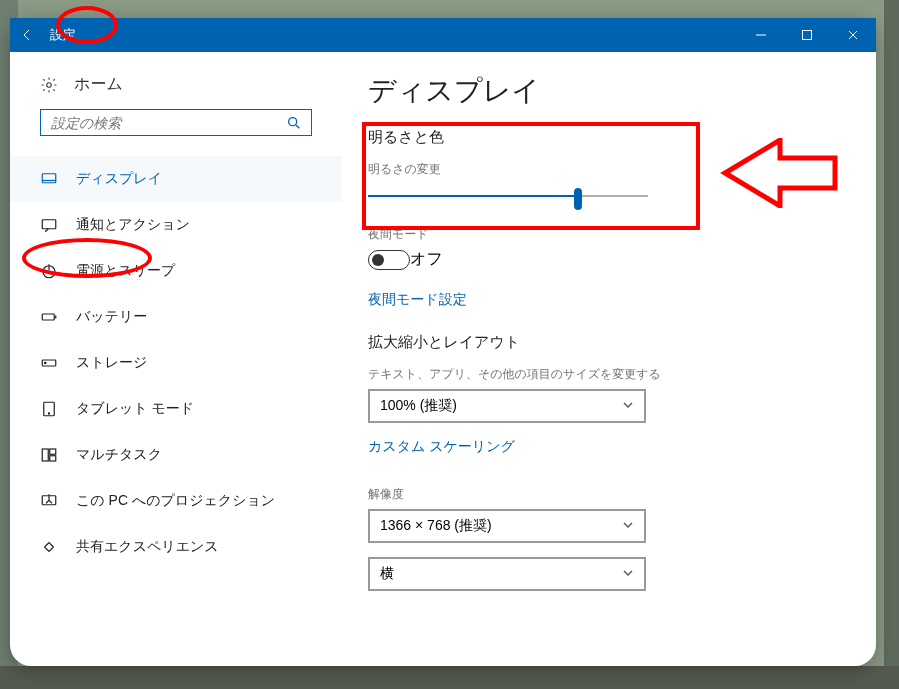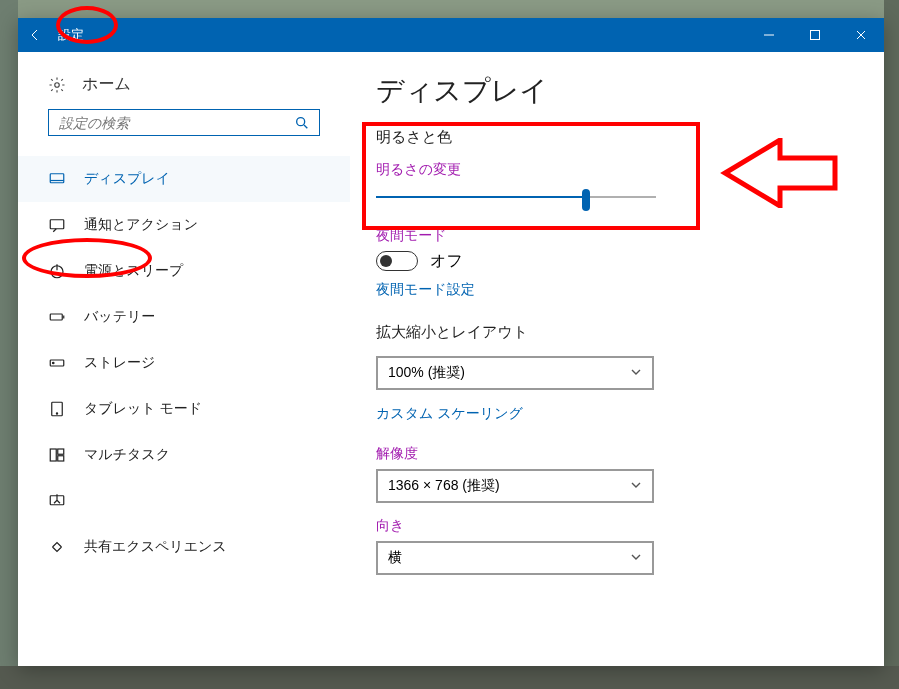--- a/index.html
+++ b/index.html
@@ -1,18 +1,18 @@
 <!DOCTYPE html>
 <html><head>
 <meta charset="utf-8">
 <style>
   * { box-sizing: border-box; margin: 0; padding: 0; font-family: "Yu Gothic UI", "Meiryo", "Segoe UI", sans-serif; }
   body { width: 899px; height: 689px; background: #8a9a85; position: relative; overflow: hidden; }
   .bgdeco { position:absolute; z-index:0; }
-  .window { position:absolute; left:18px; top:18px; width:866px; height:648px; background:#fff; z-index:2; box-shadow:0 4px 20px rgba(0,0,0,.3); }
+  .window { position:absolute; left:10px; top:18px; width:866px; height:648px; background:#fff; z-index:2; box-shadow:0 4px 20px rgba(0,0,0,.3);border-radius:21px; }
   .titlebar { height:34px; background:#0063b1; color:#fff; display:flex; align-items:center; }
   .titlebar .back { width:34px; height:34px; display:flex; align-items:center; justify-content:center; cursor:pointer; }
   .titlebar .title { font-size:13px; padding:0 6px; }
   .titlebar .spacer { flex:1; }
   .titlebar .winbtns { display:flex; }
   .titlebar .winbtn { width:46px; height:34px; display:flex; align-items:center; justify-content:center; cursor:pointer; }
   .titlebar svg { stroke:#fff; stroke-width:1; fill:none; }
   .content { display:flex; height:calc(100% - 34px); }
   .sidebar { width:332px; padding:22px 0 0 0; border-right:none; }
   .home { display:flex; align-items:center; gap:16px; padding:0 0 14px 30px; color:#333; }
@@ -23,26 +23,26 @@
   .search input::placeholder { color:#777; font-style:italic; }
   .search .sicon { width:34px; display:flex; align-items:center; justify-content:center; color:#0063b1; }
   .groupheader { font-size:14px; color:#333; padding:0 0 8px 30px; }
   .nav { list-style:none; }
   .nav li { display:flex; align-items:center; gap:18px; height:46px; padding-left:30px; font-size:14px; color:#222; cursor:pointer; }
   .nav li.active { color:#0063b1; background:rgba(0,99,177,.04); }
   .nav li .icon { width:18px; height:18px; display:flex; align-items:center; justify-content:center; color:inherit; }
   .main { flex:1; padding:20px 26px 10px 26px; overflow:hidden; }
   .main h1 { font-size:28px; font-weight:400; color:#222; margin-bottom:18px; }
   .main h2 { font-size:15px; font-weight:400; color:#222; margin:10px 0 14px; }
-  .label { font-size:14px; color:#a21caf; margin-bottom:6px; }
+  .label { font-size:12px; color:#737373; margin-bottom:6px; }
   .slider { position:relative; width:280px; height:24px; margin-bottom:18px; }
   .slider .track { position:absolute; top:11px; left:0; right:0; height:2px; background:#b0b0b0; }
   .slider .fill { position:absolute; top:11px; left:0; height:2px; background:#0063b1; }
   .slider .thumb { position:absolute; top:4px; width:8px; height:22px; background:#0063b1; border-radius:4px; transform:translateX(-50%); }
-  .toggle-row { display:flex; align-items:flex-start; gap:12px; margin-bottom:8px; }
+  .toggle-row { display:flex; align-items:flex-end; margin-bottom:20px; }
   .toggle { width:42px; height:20px; border:1px solid #333; border-radius:20px; position:relative; cursor:pointer; }
   .toggle .knob { position:absolute; left:3px; top:3px; width:12px; height:12px; background:#333; border-radius:50%; }
   .link { color:#0063b1; font-size:14px; cursor:pointer; margin-bottom:14px; display:inline-block;text-align:center; }
   .dropdown { width:278px; height:34px; border:2px solid #999; display:flex; align-items:center; justify-content:space-between; padding:4px 10px; margin-bottom:14px; cursor:pointer; font-size:14px; }
   .dropdown .chev { color:#555; }
   .field { margin-bottom:10px; }
   
   .anno { position:absolute; z-index:10; pointer-events:none; }
   .red-ellipse { border:4px solid #ff0000; border-radius:50%; }
   .red-box { border:4px solid #ff0000; }
@@ -175,20 +175,21 @@
             </span>
             <span>マルチタスク</span>
           </li>
           <li>
             <span class="icon">
               <svg width="18" height="18" viewBox="0 0 24 24" fill="none" stroke="currentColor" stroke-width="1.6">
                 <rect x="3" y="5" width="18" height="12" rx="1"></rect>
                 <path d="M12 11l-4 4M12 11l4 4M12 11V3"></path>
               </svg>
             </span>
+            <span>この PC へのプロジェクション</span>
           </li>
           <li>
             <span class="icon">
               <svg width="18" height="18" viewBox="0 0 24 24" fill="none" stroke="currentColor" stroke-width="1.6">
                 <path d="M6 12l6-6 6 6M6 12l6 6 6-6"></path>
               </svg>
             </span>
             <span>共有エクスペリエンス</span>
           </li>
         </ul>
@@ -209,45 +210,45 @@
       <div class="toggle-row">
         <div class="toggle">
             <div class="knob"></div>
           </div>
         <span>オフ</span>
       </div>
       <span class="link">夜間モード設定</span>
 
       <h2>拡大縮小とレイアウト</h2>
       <div class="field">
+        <div class="label">テキスト、アプリ、その他の項目のサイズを変更する</div>
         <div class="dropdown">
           <span>100% (推奨)</span>
           <span class="chev">
             <svg width="12" height="12" viewBox="0 0 12 12" fill="none" stroke="#555" stroke-width="1.4">
                 <path d="M2 4l4 4 4-4"></path>
               </svg>
           </span>
         </div>
       </div>
       <span class="link">カスタム スケーリング</span>
 
-      <div class="field" style="margin-top:8px;">
+      <div class="field" style="margin-top:16px;">
         <div class="label">解像度</div>
         <div class="dropdown">
           <span>1366 × 768 (推奨)</span>
           <span class="chev">
             <svg width="12" height="12" viewBox="0 0 12 12" fill="none" stroke="#555" stroke-width="1.4">
                 <path d="M2 4l4 4 4-4"></path>
               </svg>
           </span>
         </div>
       </div>
 
       <div class="field">
-        <div class="label">向き</div>
         <div class="dropdown">
           <span>横</span>
           <span class="chev">
             <svg width="12" height="12" viewBox="0 0 12 12" fill="none" stroke="#555" stroke-width="1.4">
                 <path d="M2 4l4 4 4-4"></path>
               </svg>
           </span>
         </div>
       </div>
     </div>

